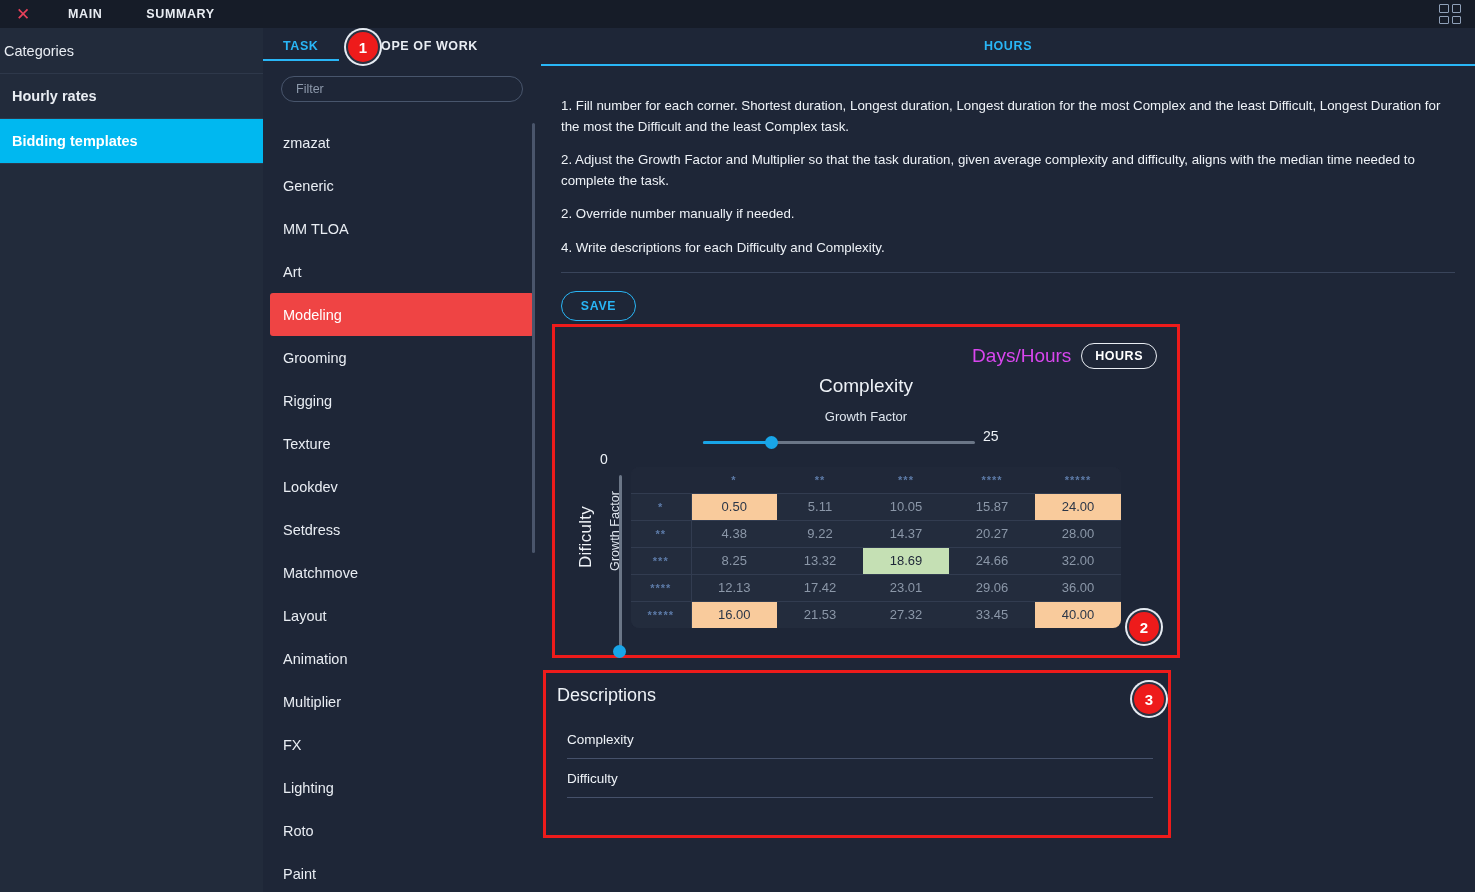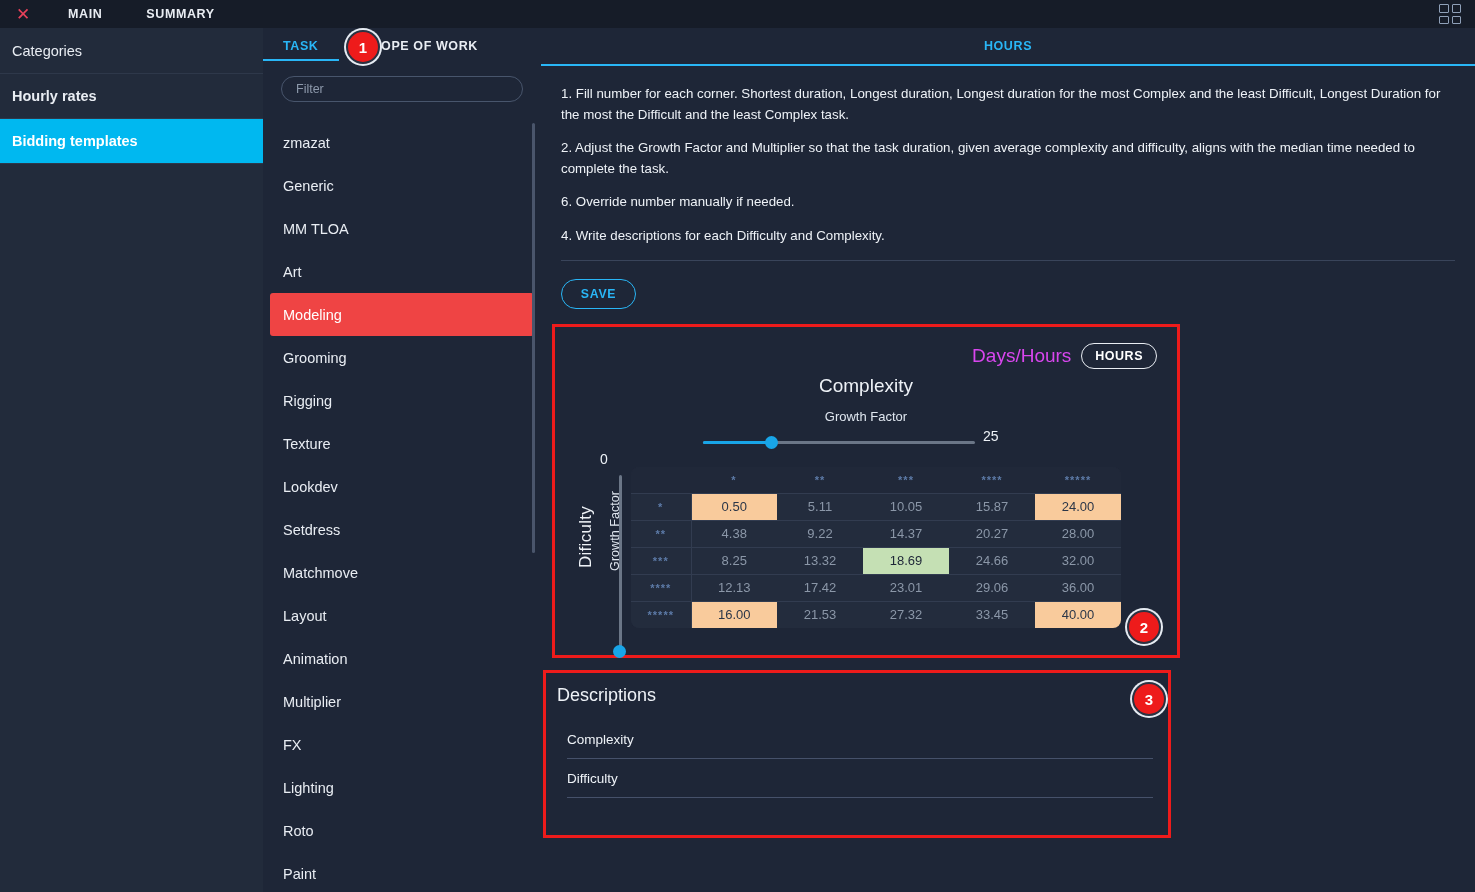--- a/index.html
+++ b/index.html
@@ -32,21 +32,21 @@
     display:grid; grid-template-columns:1fr 1fr; grid-template-rows:1fr 1fr; gap:3px;
   }
   .grid-icon i { display:block; border:1.6px solid #8fa0b8; border-radius:1px; }
 
   
   .cats {
     position:absolute; left:0; top:28px; width:263px; height:864px;
     background:#222b3b;
   }
   .cat-head {
-    height:46px; display:flex; align-items:center; padding-left:12px;
+    height:46px; display:flex; align-items:center; padding-left:4px;
     color:#e9edf3; font-size:14.5px; border-bottom:1px solid #2e384a;
   }
   .cat-item {
     height:45px; display:flex; align-items:center; padding-left:12px;
     color:#e9edf3; font-size:14.5px; font-weight:bold; border-bottom:1px solid #2e384a;
   }
   .cat-item.active { background:#00b8f0; color:#ffffff; }
 
   
   .taskcol {
@@ -95,21 +95,21 @@
   .hours-tabbar {
     position:relative; height:38px; display:flex; align-items:flex-start;
     justify-content:center; padding-top:11px;
   }
   .hours-tab {
     font-size:12.5px; font-weight:bold; letter-spacing:0.6px; color:#29b6f6;
   }
   .hours-underline {
     position:absolute; left:0; right:0; bottom:0; height:2px; background:#29b6f6;
   }
-  .instructions { padding:18px 20px 0 20px; }
+  .instructions { padding:30px 20px 0 20px; }
   .instructions p {
     color:#eef2f7; font-size:13.3px; line-height:1.55; margin-bottom:13px;
   }
   .hr-sep {
     margin:6px 20px 0 20px; height:1px; background:#39445a;
   }
   .savewrap { padding:18px 20px 0 20px; }
   .save-btn {
     width:75px; height:30px; border-radius:15px; border:1px solid #29b6f6;
     background:transparent; color:#29b6f6; font-size:12.3px; font-weight:bold;
@@ -257,21 +257,21 @@
 
   <div class="mainpanel">
     <div class="hours-tabbar">
       <div class="hours-tab">HOURS</div>
       <div class="hours-underline"></div>
     </div>
 
     <div class="instructions">
       <p>1. Fill number for each corner. Shortest duration, Longest duration, Longest duration for the most Complex and the least Difficult, Longest Duration for the most the Difficult and the least Complex task.</p>
       <p>2. Adjust the Growth Factor and Multiplier so that the task duration, given average complexity and difficulty, aligns with the median time needed to complete the task.</p>
-      <p>6. Override number manually if needed.</p>
+      <p>2. Override number manually if needed.</p>
       <p>4. Write descriptions for each Difficulty and Complexity.</p>
     </div>
     <div class="hr-sep"></div>
 
     <div class="savewrap">
       <button class="save-btn">SAVE</button>
     </div>
 
     <div class="matrix-card">
       <div class="dayshours">

